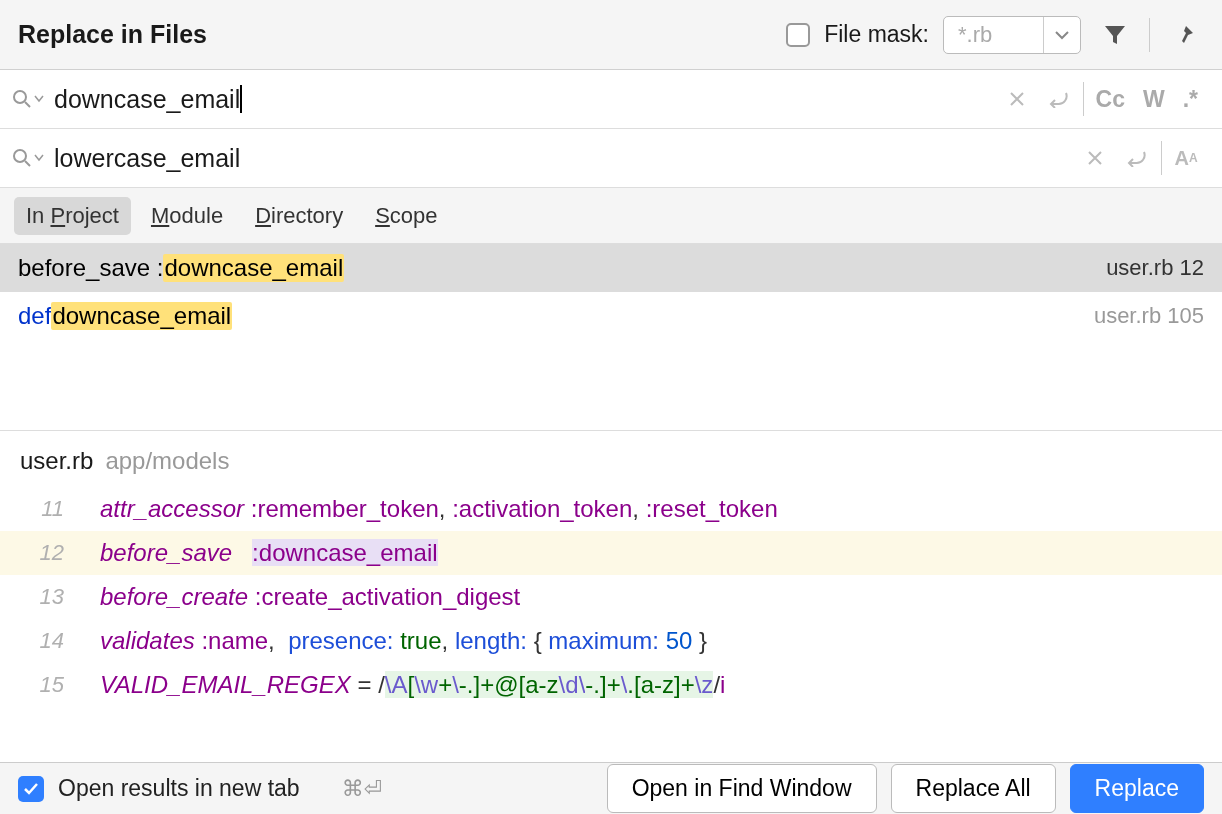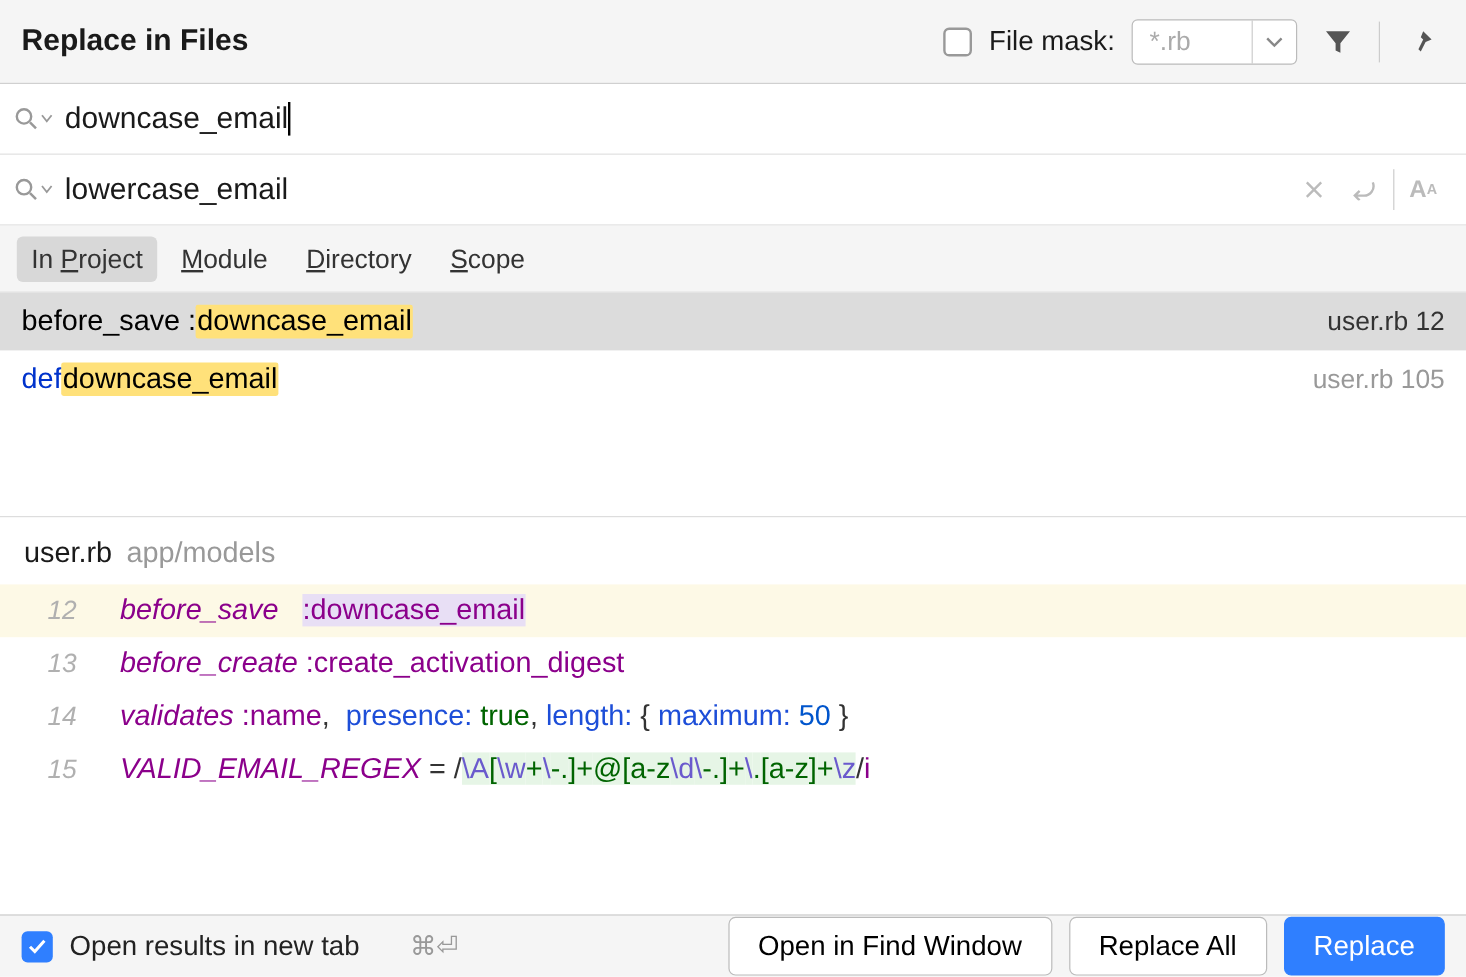--- a/index.html
+++ b/index.html
@@ -104,20 +104,36 @@
         <line x1="13" y1="13" x2="18" y2="18" stroke="#999" stroke-width="2"></line>
       </svg>
     <svg width="10" height="8" viewBox="0 0 10 8">
         <path d="M1 1 L5 6 L9 1" fill="none" stroke="#999" stroke-width="1.5"></path>
       </svg>
   </span>
   <div class="text-input">
     <span>downcase_email</span>
       <span class="cursor"></span>
   </div>
+  <div class="row-icons">
+    <span class="ricon">
+        <svg width="18" height="18" viewBox="0 0 18 18">
+          <path d="M3 3 L15 15 M15 3 L3 15" stroke="#bbb" stroke-width="2"></path>
+        </svg>
+      </span>
+    <span class="ricon">
+        <svg width="22" height="18" viewBox="0 0 22 18">
+          <path d="M18 3 A8 8 0 0 1 10 14 L4 14 M7 10 L3 14 L7 18" fill="none" stroke="#bbb" stroke-width="2"></path>
+        </svg>
+      </span>
+    <div class="vdiv"></div>
+    <span class="opt-label">Cc</span>
+    <span class="opt-label">W</span>
+    <span class="opt-label">.*</span>
+  </div>
 </div>
 
 <div class="input-row">
   <span class="search-icon">
     <svg width="20" height="20" viewBox="0 0 20 20">
         <circle cx="8" cy="8" r="6" fill="none" stroke="#999" stroke-width="2"></circle>
         <line x1="13" y1="13" x2="18" y2="18" stroke="#999" stroke-width="2"></line>
       </svg>
     <svg width="10" height="8" viewBox="0 0 10 8">
         <path d="M1 1 L5 6 L9 1" fill="none" stroke="#999" stroke-width="1.5"></path>
@@ -167,20 +183,24 @@
 </div>
 
 <div style="height:90px;"></div>
 
 <div class="preview-header">
   <span class="fname">user.rb</span>
   <span class="fpath">app/models</span>
 </div>
 
 <div class="code">
+  <div class="cline">
+    <div class="gutter">11</div>
+    <div class="code-text"><span class="ident">attr_accessor</span> <span class="sym">:remember_token</span><span class="punct">, </span><span class="sym">:activation_token</span><span class="punct">, </span><span class="sym">:reset_token</span></div>
+  </div>
   <div class="cline hl-line">
     <div class="gutter">12</div>
     <div class="code-text"><span class="ident">before_save</span>   <span class="sym sym-hl">:downcase_email</span></div>
   </div>
   <div class="cline">
     <div class="gutter">13</div>
     <div class="code-text"><span class="ident">before_create</span> <span class="sym">:create_activation_digest</span></div>
   </div>
   <div class="cline">
     <div class="gutter">14</div>

